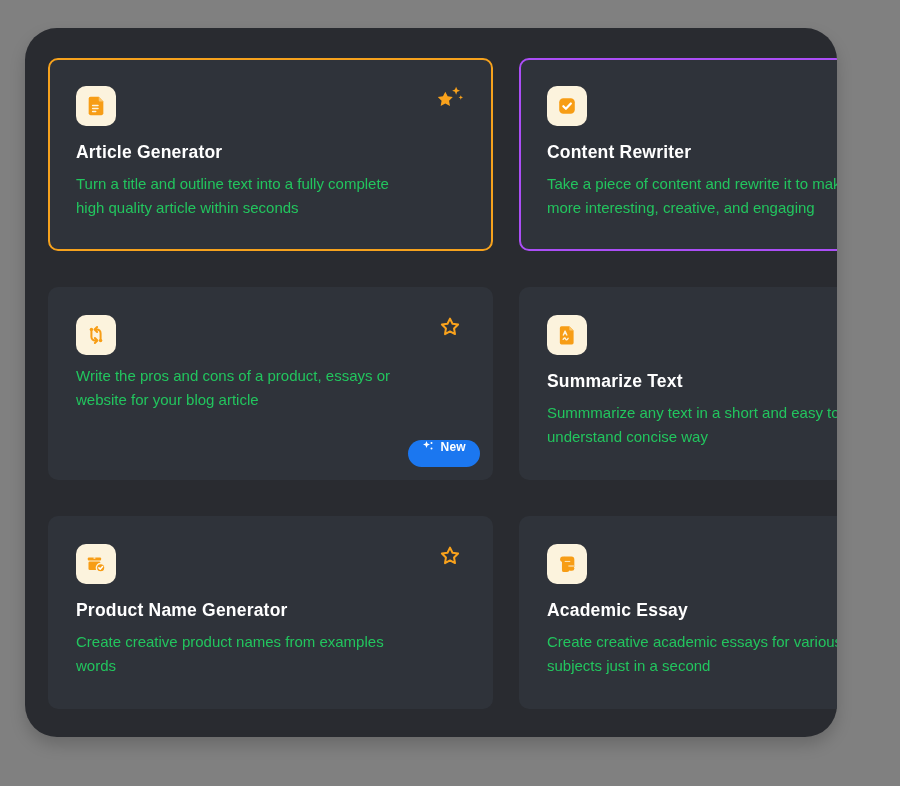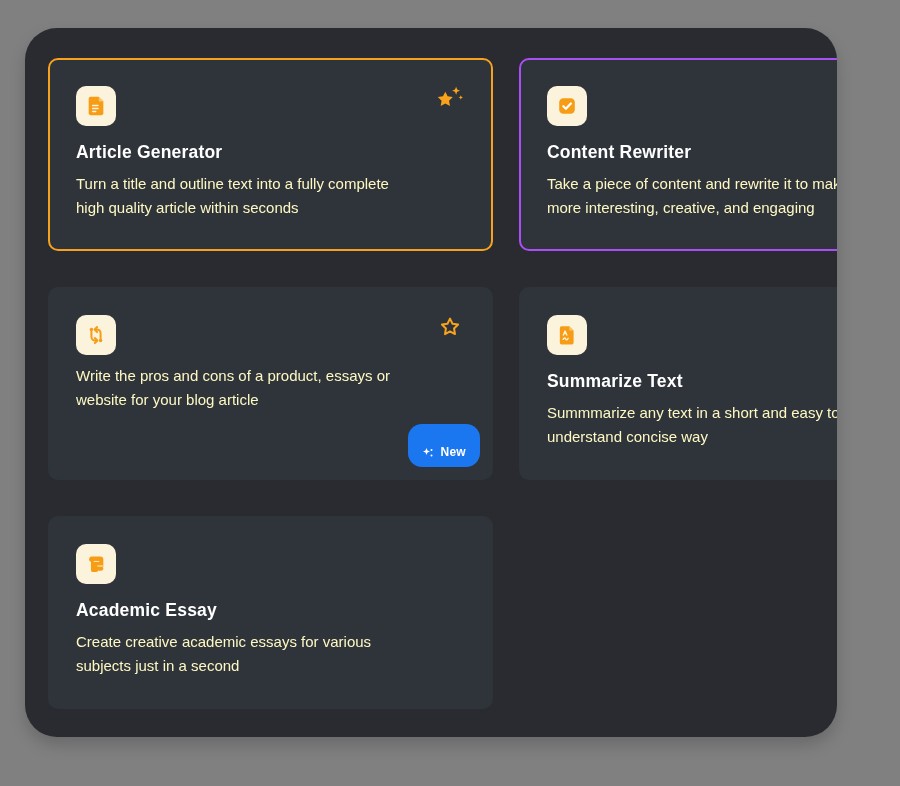--- a/index.html
+++ b/index.html
@@ -27,31 +27,31 @@
   .card.accent-purple{border-color:#ab4ef6;}
   .icon-box{
     width:40px;height:40px;border-radius:10px;background:#fcf3dd;
     display:flex;align-items:center;justify-content:center;
   }
   .card-title{
     margin-top:16px;color:#ffffff;font-size:17.5px;font-weight:bold;
     letter-spacing:.2px;white-space:nowrap;
   }
   .card-desc{
-    margin-top:9px;color:#fef9c3;font-size:15px;line-height:24px;
+    margin-top:9px;color:#22c55e;font-size:15px;line-height:24px;
     white-space:pre-line;
   }
   .star-btn{
     position:absolute;top:24px;right:26px;width:30px;height:28px;
     background:none;border:none;padding:0;cursor:pointer;
     display:flex;align-items:center;justify-content:center;
   }
   .badge{
     position:absolute;bottom:11px;right:11px;height:27px;
-    display:flex;align-items:flex-end;gap:6px;padding:8px 14px;
+    display:flex;align-items:flex-start;gap:6px;padding:0 14px;
     border-radius:14px;background:#1b77f0;color:#ffffff;
     font-size:12px;font-weight:bold;letter-spacing:.3px;
   }
   .badge-purple{
     right:auto;left:343px;width:62px;background:#ab4ef6;
   }
 </style>
 </head>
 <body>
 
@@ -130,20 +130,39 @@
           <path d="M14.5 2.5l4.7 4.7h-3.8a.9.9 0 0 1-.9-.9V2.5z" fill="#fbc56b"></path>
           <path d="M8 12l1.9-4.3L11.8 12M8.7 10.4h2.4" stroke="#fcf3dd" stroke-width="1.5" fill="none" stroke-linecap="round" stroke-linejoin="round"></path>
           <path d="M7.8 16.8c1.2-2 2.1-2 2.7-.5.6 1.5 1.5 1.5 2.7-.7" stroke="#fcf3dd" stroke-width="1.5" fill="none" stroke-linecap="round"></path>
         </svg>
       </div>
       <div class="card-title">Summarize Text</div>
       <div class="card-desc">Summmarize any text in a short and easy to
 understand concise way</div>
     </div>
 
+    <div class="card">
+      <div class="icon-box">
+        <svg width="22" height="22" viewBox="0 0 24 24">
+          <rect x="3" y="4.8" width="14.6" height="3.4" rx="1.2" fill="#f79d15"></rect>
+          <rect x="3.8" y="9.2" width="13" height="9.4" rx="1.5" fill="#f79d15"></rect>
+          <rect x="9.3" y="4.8" width="2" height="1.4" fill="#fcf3dd"></rect>
+          <circle cx="17.1" cy="16.1" r="4.7" fill="#f79d15" stroke="#fcf3dd" stroke-width="1.6"></circle>
+          <path d="M15.2 16.2l1.4 1.4 2.6-2.8" stroke="#ffffff" stroke-width="1.7" fill="none" stroke-linecap="round" stroke-linejoin="round"></path>
+        </svg>
+      </div>
+      <button class="star-btn">
+        <svg width="24" height="24" viewBox="0 0 24 24">
+          <path d="M12 3.6l2.5 5.1 5.6.8-4.05 4 .95 5.6L12 16.4l-5 2.7.95-5.6-4.05-4 5.6-.8z" fill="none" stroke="#f9a21c" stroke-width="2" stroke-linejoin="round"></path>
+        </svg>
+      </button>
+      <div class="card-title">Product Name Generator</div>
+      <div class="card-desc">Create creative product names from examples
+words</div>
+    </div>
 
     <div class="card">
       <div class="icon-box">
         <svg width="22" height="22" viewBox="0 0 24 24">
           <rect x="4.5" y="3.8" width="6" height="6" rx="3" fill="#f79d15"></rect>
           <path d="M8.5 3.8h8.3a3.2 3.2 0 0 1 3.2 3.2v8.2h-5.5v3.2a2.4 2.4 0 0 1-2.4 2.4H8.5a2 2 0 0 1-2-2V8" fill="#f79d15"></path>
           <rect x="12.8" y="14.2" width="7.2" height="5.2" rx="2.6" fill="#f79d15"></rect>
           <path d="M13.5 14.2h6" stroke="#fcf3dd" stroke-width="1.1"></path>
           <path d="M9.5 9.2h6" stroke="#fcf3dd" stroke-width="1.1" opacity=".85"></path>
         </svg>

